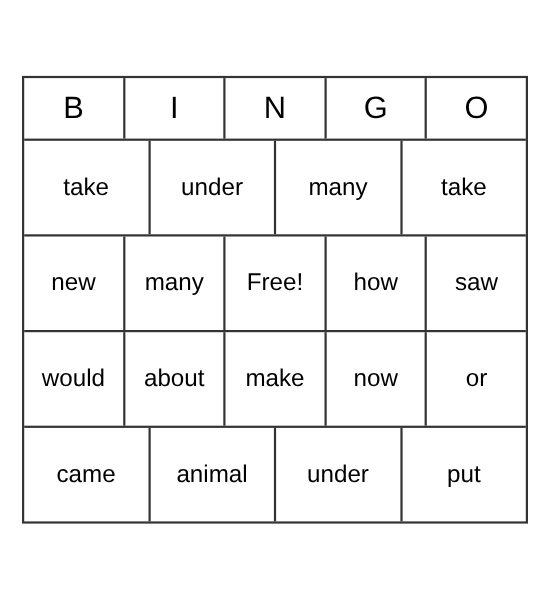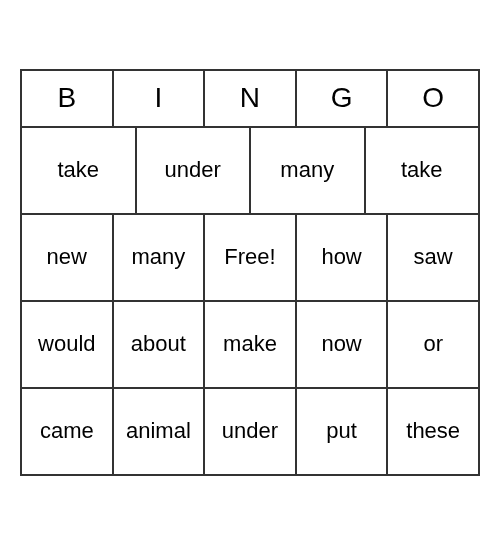--- a/index.html
+++ b/index.html
@@ -89,15 +89,14 @@
     <div class="bingo-cell">make</div>
     <div class="bingo-cell">now</div>
     <div class="bingo-cell">or</div>
   </div>
 
   <div class="bingo-row">
     <div class="bingo-cell">came</div>
     <div class="bingo-cell">animal</div>
     <div class="bingo-cell">under</div>
     <div class="bingo-cell">put</div>
-    <div class="bingo-cell">these</div>
   </div>
 </div>
 
 </body></html>

